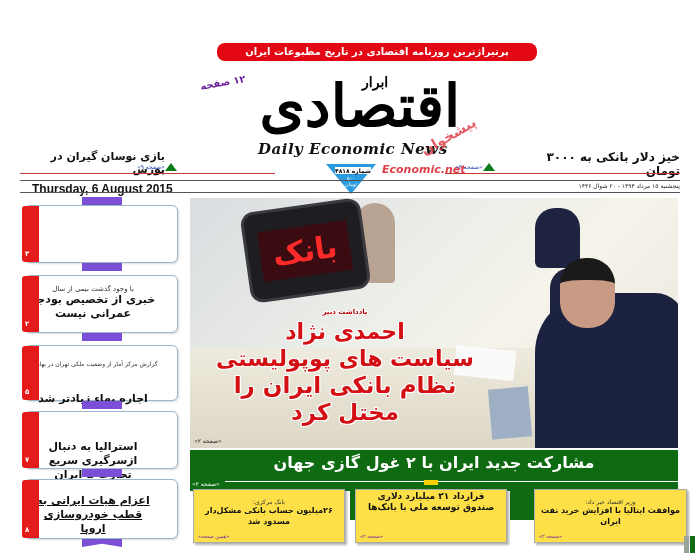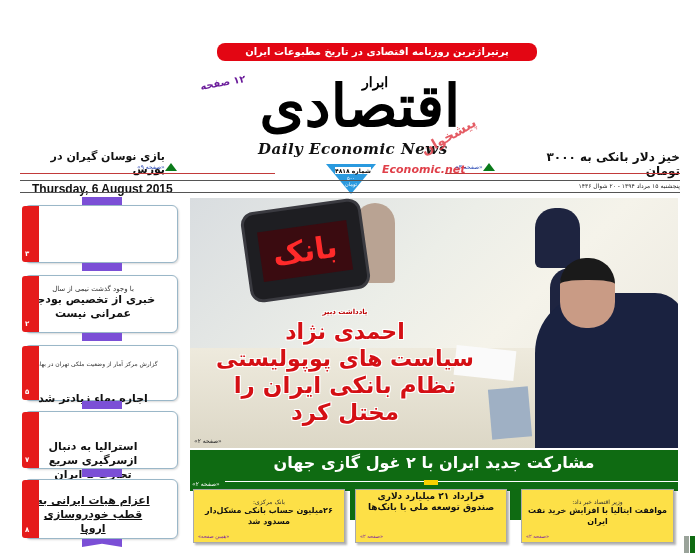--- a/index.html
+++ b/index.html
@@ -264,21 +264,21 @@
 
 <div class="card" style="left:193px; width:152px;">
   <div class="kicker">بانک مرکزی:</div>
   <div class="title">۲۶میلیون حساب بانکی مشکل‌دار مسدود شد</div>
   <div class="ref">«همین صفحه»</div>
 </div>
 <div class="card" style="left:355px; width:152px;">
   <div class="title" style="margin-top:1px; font-size:9px; padding:0 10px;">قرارداد ۲۱ میلیارد دلاری صندوق توسعه ملی با بانک‌ها</div>
   <div class="ref">«صفحه ۲»</div>
 </div>
-<div class="card" style="left:521px; width:153px;">
+<div class="card" style="left:534px; width:153px;">
   <div class="kicker">وزیر اقتصاد خبر داد:</div>
   <div class="title">موافقت ایتالیا با افزایش خرید نفت ایران</div>
   <div class="ref">«صفحه ۲»</div>
 </div>
 
 <div class="abs edge-bars">
   <span style="background:#9aa39a;"></span><span style="background:#0f6b12; margin-left:1px;"></span>
 </div>
 
 </body></html>

